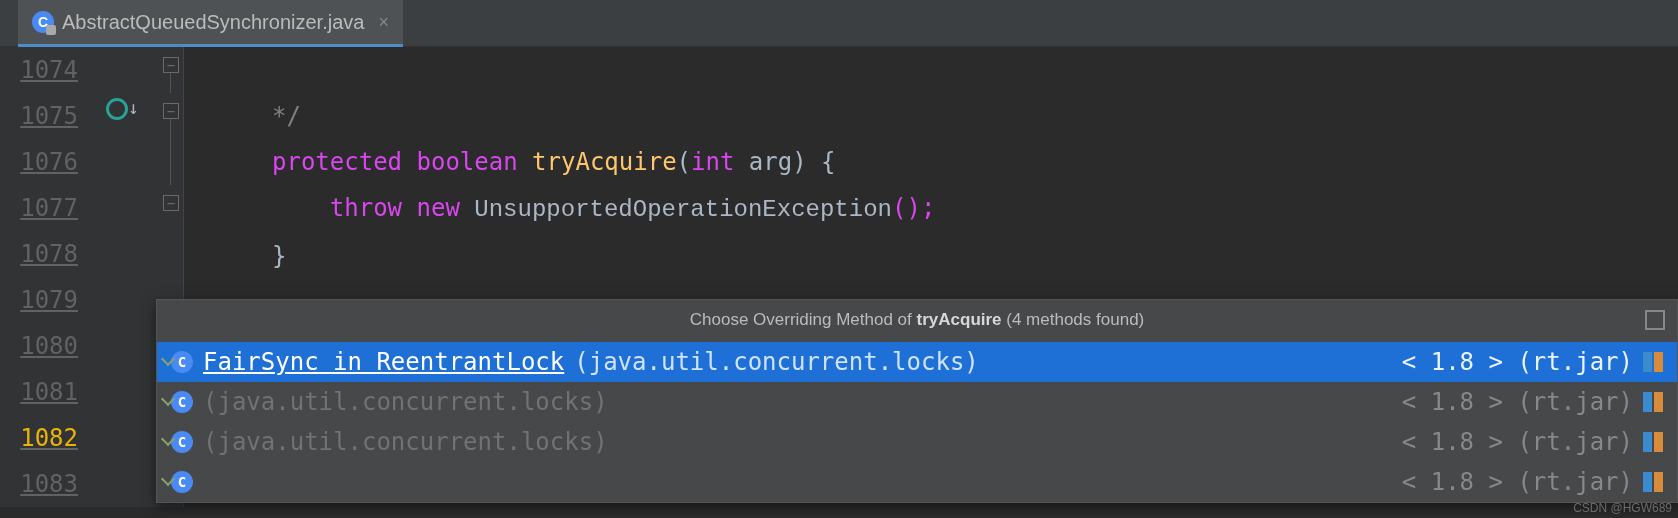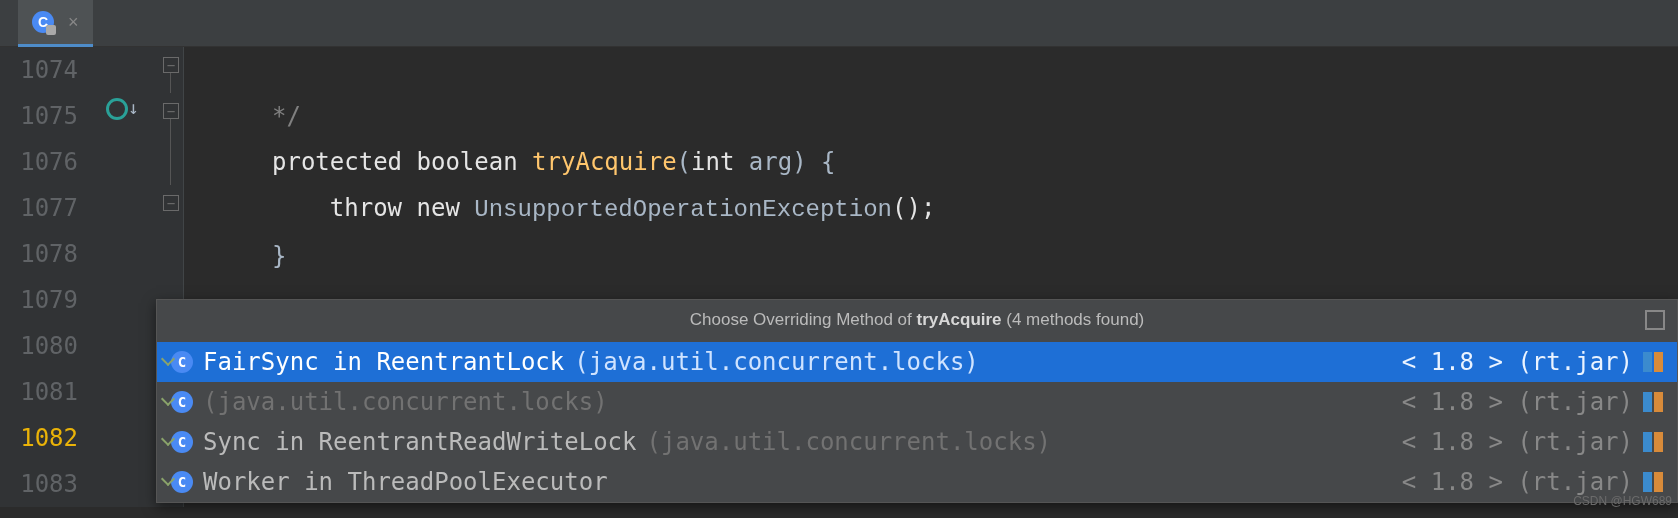--- a/index.html
+++ b/index.html
@@ -58,20 +58,21 @@
   }
   .gutter {
     background: #313335;
     color: #606366;
     text-align: right;
     padding: 0 14px 0 8px;
     font-size: 24px;
     line-height: 46px;
     user-select: none;
     width: 92px;
+    text-decoration: underline;
   }
   .gutter .current { color: #eab308; }
   .gutter-icons {
     background: #313335;
     width: 68px;
     position: relative;
   }
   .override-icon {
     position: absolute;
     top: 51px;
@@ -109,21 +110,21 @@
     background:#555;
   }
   .code {
     padding-left: 88px;
     font-size: 24px;
     line-height: 46px;
     white-space: pre;
     color: #a9b7c6;
   }
   .k-comment { color: #808080; }
-  .k-keyword { color: #e5e5e5; }
+  .k-keyword { color: #d946ef; }
   .k-method  { color: #ffc66d; }
   .k-type    { color: #a9b7c6; font-family: Liberation Mono, monospace; }
   .k-brace   { color: #a9b7c6; }
   
   .popup {
     position: absolute;
     top: 252px;
     left: 156px;
     right: 0;
     background: #46484a;
@@ -171,21 +172,21 @@
   }
   .popup-row .class-icon::before{
     content:"";
     position:absolute;
     left:-8px; top:3px;
     width:8px;height:8px;
     border-left:2px solid #8aa36b;
     border-bottom:2px solid #8aa36b;
     transform:rotate(-45deg);
   }
-  .popup-row .main { flex: 0 0 auto; }
+  .popup-row .main { flex: 0 0 auto; text-decoration: underline; }
   .popup-row .pkg { color: #727272; }
   .popup-row.selected .pkg { color: #cfe3ff; }
   .popup-row .spacer { flex: 1; }
   .popup-row .meta { color: #888; }
   .popup-row.selected .meta { color: #eaf3ff; }
   .popup-row .lib-icon {
     width: 20px; height: 20px;
     display: inline-block;
     position: relative;
     flex-shrink: 0;
@@ -200,32 +201,33 @@
   .popup-row .lib-icon::after{
     content:"";
     position:absolute;
     right:0; top:0;
     width:9px; height:20px;
     background:#d88b3a;
   }
   .watermark{
     position:absolute;
     right:6px;
-    bottom:10px;
+    bottom:3px;
     font-size:12px;
     color:#6b6b6b;
     font-family: sans-serif;
   }
 </style>
 </head>
 <body>
 
 <div class="tabs">
   <div class="tab">
     <span class="tab-icon">C</span>
+    <span>AbstractQueuedSynchronizer.java</span>
     <span class="tab-close">×</span>
   </div>
 </div>
 
 <div class="editor">
   <div class="gutter">
     <div>1074</div>
     <div>1075</div>
     <div>1076</div>
     <div>1077</div>
@@ -270,29 +272,27 @@
     </div>
     <div class="popup-row">
       <span class="class-icon">C</span>
       <span class="pkg">(java.util.concurrent.locks)</span>
       <span class="spacer"></span>
       <span class="meta">&lt; 1.8 &gt; (rt.jar)</span>
       <span class="lib-icon"></span>
     </div>
     <div class="popup-row">
       <span class="class-icon">C</span>
-      <span class="main">Sync in ReentrantReadWriteLock</span>
       <span class="pkg">(java.util.concurrent.locks)</span>
       <span class="spacer"></span>
       <span class="meta">&lt; 1.8 &gt; (rt.jar)</span>
       <span class="lib-icon"></span>
     </div>
     <div class="popup-row">
       <span class="class-icon">C</span>
-      <span class="main">Worker in ThreadPoolExecutor</span>
       <span class="spacer"></span>
       <span class="meta">&lt; 1.8 &gt; (rt.jar)</span>
       <span class="lib-icon"></span>
     </div>
   </div>
 </div>
 
 <div class="watermark">CSDN @HGW689</div>
 
 </body></html>

